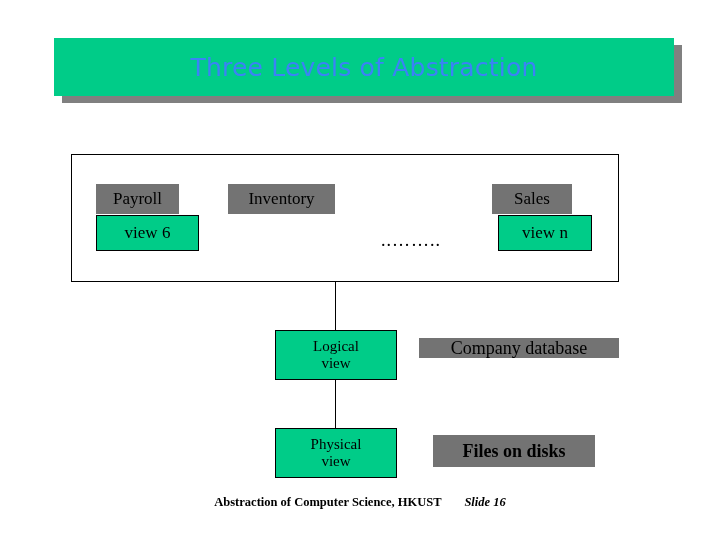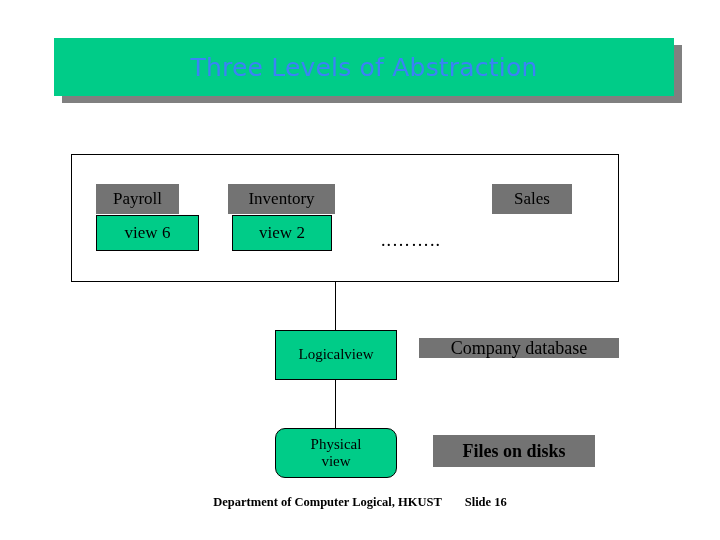--- a/index.html
+++ b/index.html
@@ -121,27 +121,26 @@
     font-size: 18px;
     color: #000000;
     text-align: left;
     letter-spacing: 1px;
   }
 
   
   #box-logical {
     left: 275px; top: 330px; width: 122px; height: 50px;
     font-size: 15px;
-    flex-direction: row;
+    flex-direction: column;
   }
   #box-physical {
     left: 275px; top: 428px; width: 122px; height: 50px;
     font-size: 15px;
     flex-direction: column;
-    border-radius: 10px;
   }
 
   #lbl-company {
     left: 419px; top: 338px; width: 200px; height: 20px;
     font-size: 18px;
   }
   #lbl-files {
     left: 433px; top: 435px; width: 162px; height: 32px;
     font-size: 18px;
     font-weight: bold;
@@ -165,55 +164,56 @@
     left: 0;
     top: 495px;
     width: 720px;
     text-align: center;
     font-size: 12.5px;
     font-weight: bold;
     color: #000000;
   }
   .footer .slide-no {
     margin-left: 20px;
+    font-style: italic;
   }
 </style>
 </head>
 <body>
 
 <div class="slide">
 
   <div class="title-shadow"></div>
   <div class="title-band"></div>
   <div class="title-text">Three Levels of Abstraction</div>
 
   <div class="views-frame"></div>
 
   <div class="label-box" id="lbl-payroll">Payroll</div>
   <div class="label-box" id="lbl-inventory">Inventory</div>
   <div class="label-box" id="lbl-sales">Sales</div>
 
   <div class="box" id="box-payroll">view 6</div>
-  <div class="box" id="box-inventory">view 2</div>
+  <div class="box" id="box-sales">view n</div>
 
   <div class="ellipsis">..……..</div>
 
   <div class="conn" id="conn-views-logical"></div>
   <div class="conn" id="conn-logical-physical"></div>
 
   <div class="box" id="box-logical">
     <span>Logical</span>
     <span>view</span>
   </div>
   <div class="label-box" id="lbl-company">Company database</div>
 
   <div class="box" id="box-physical">
     <span>Physical</span>
     <span>view</span>
   </div>
   <div class="label-box" id="lbl-files">Files on disks</div>
 
   <div class="footer">
-    <span>Department of Computer Logical, HKUST</span>
+    <span>Abstraction of Computer Science, HKUST</span>
     <span class="slide-no">Slide 16</span>
   </div>
 
 </div>
 
 </body></html>

